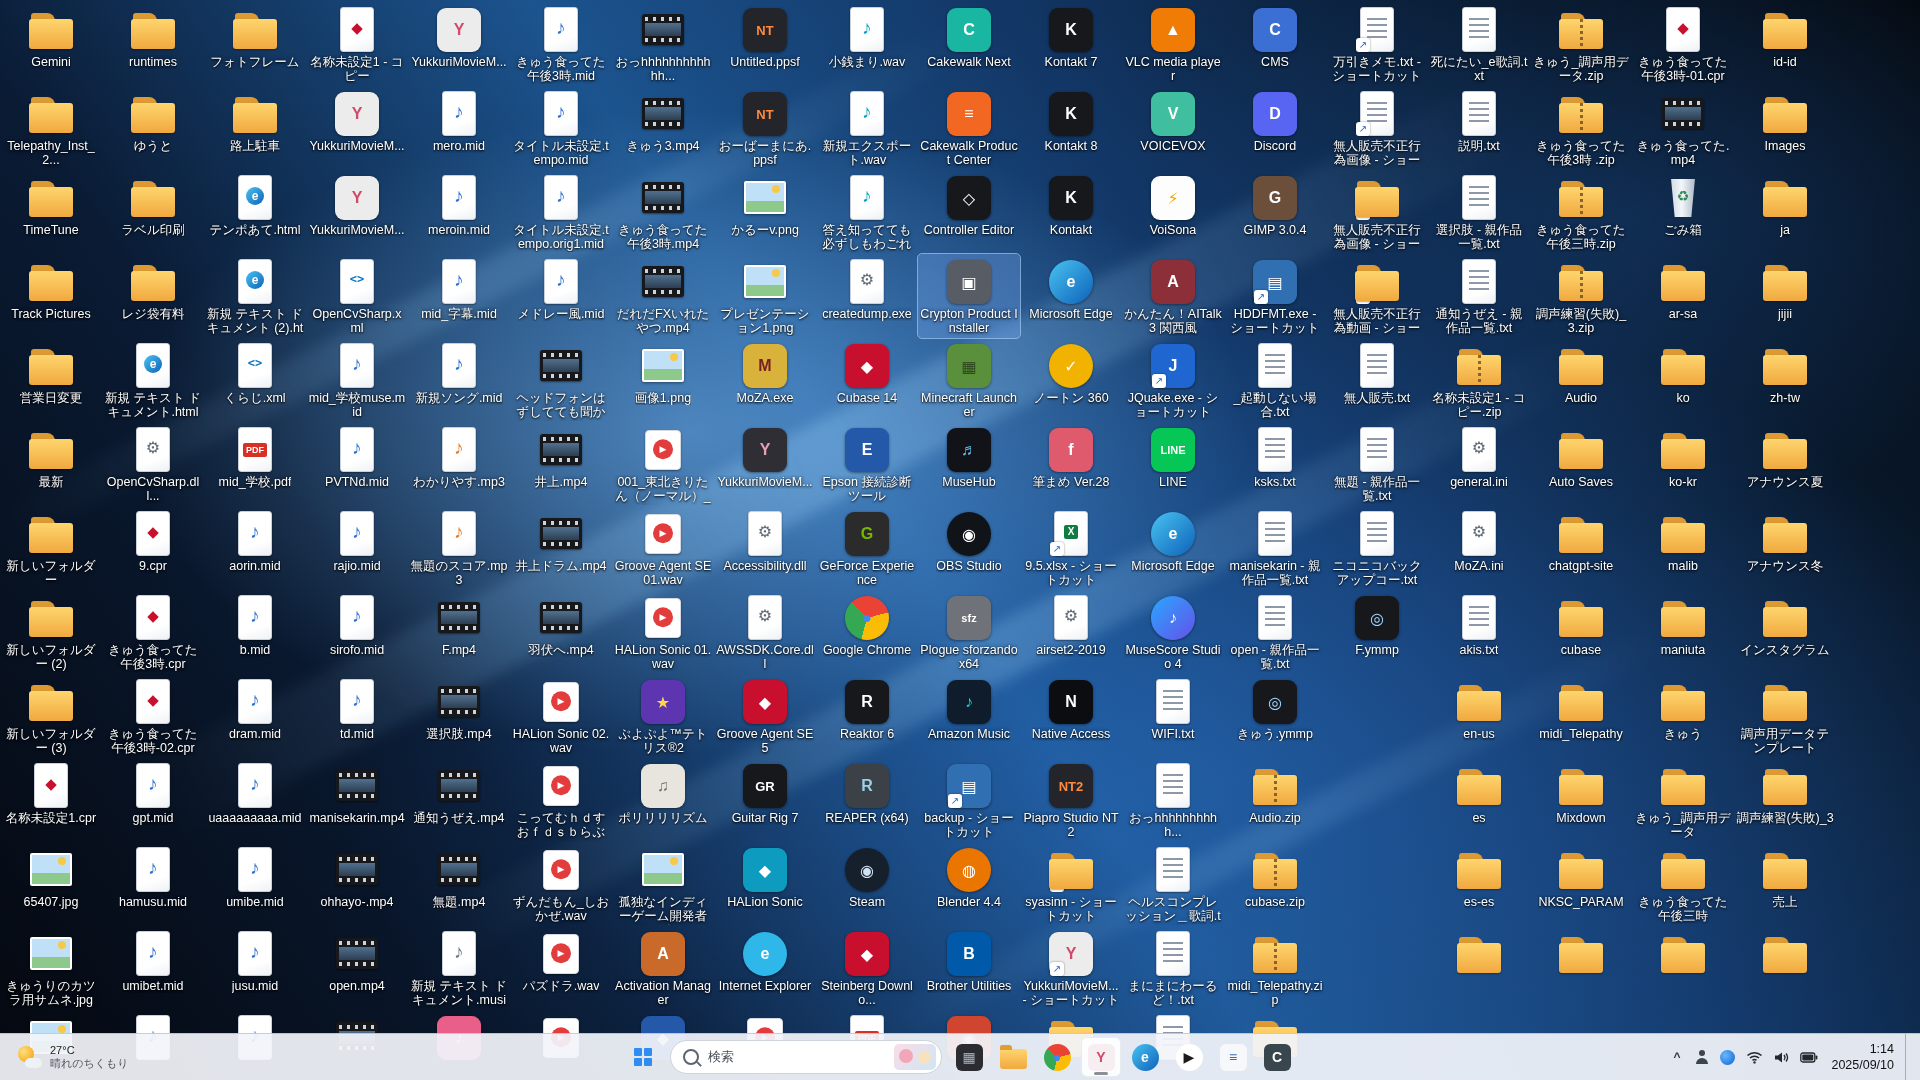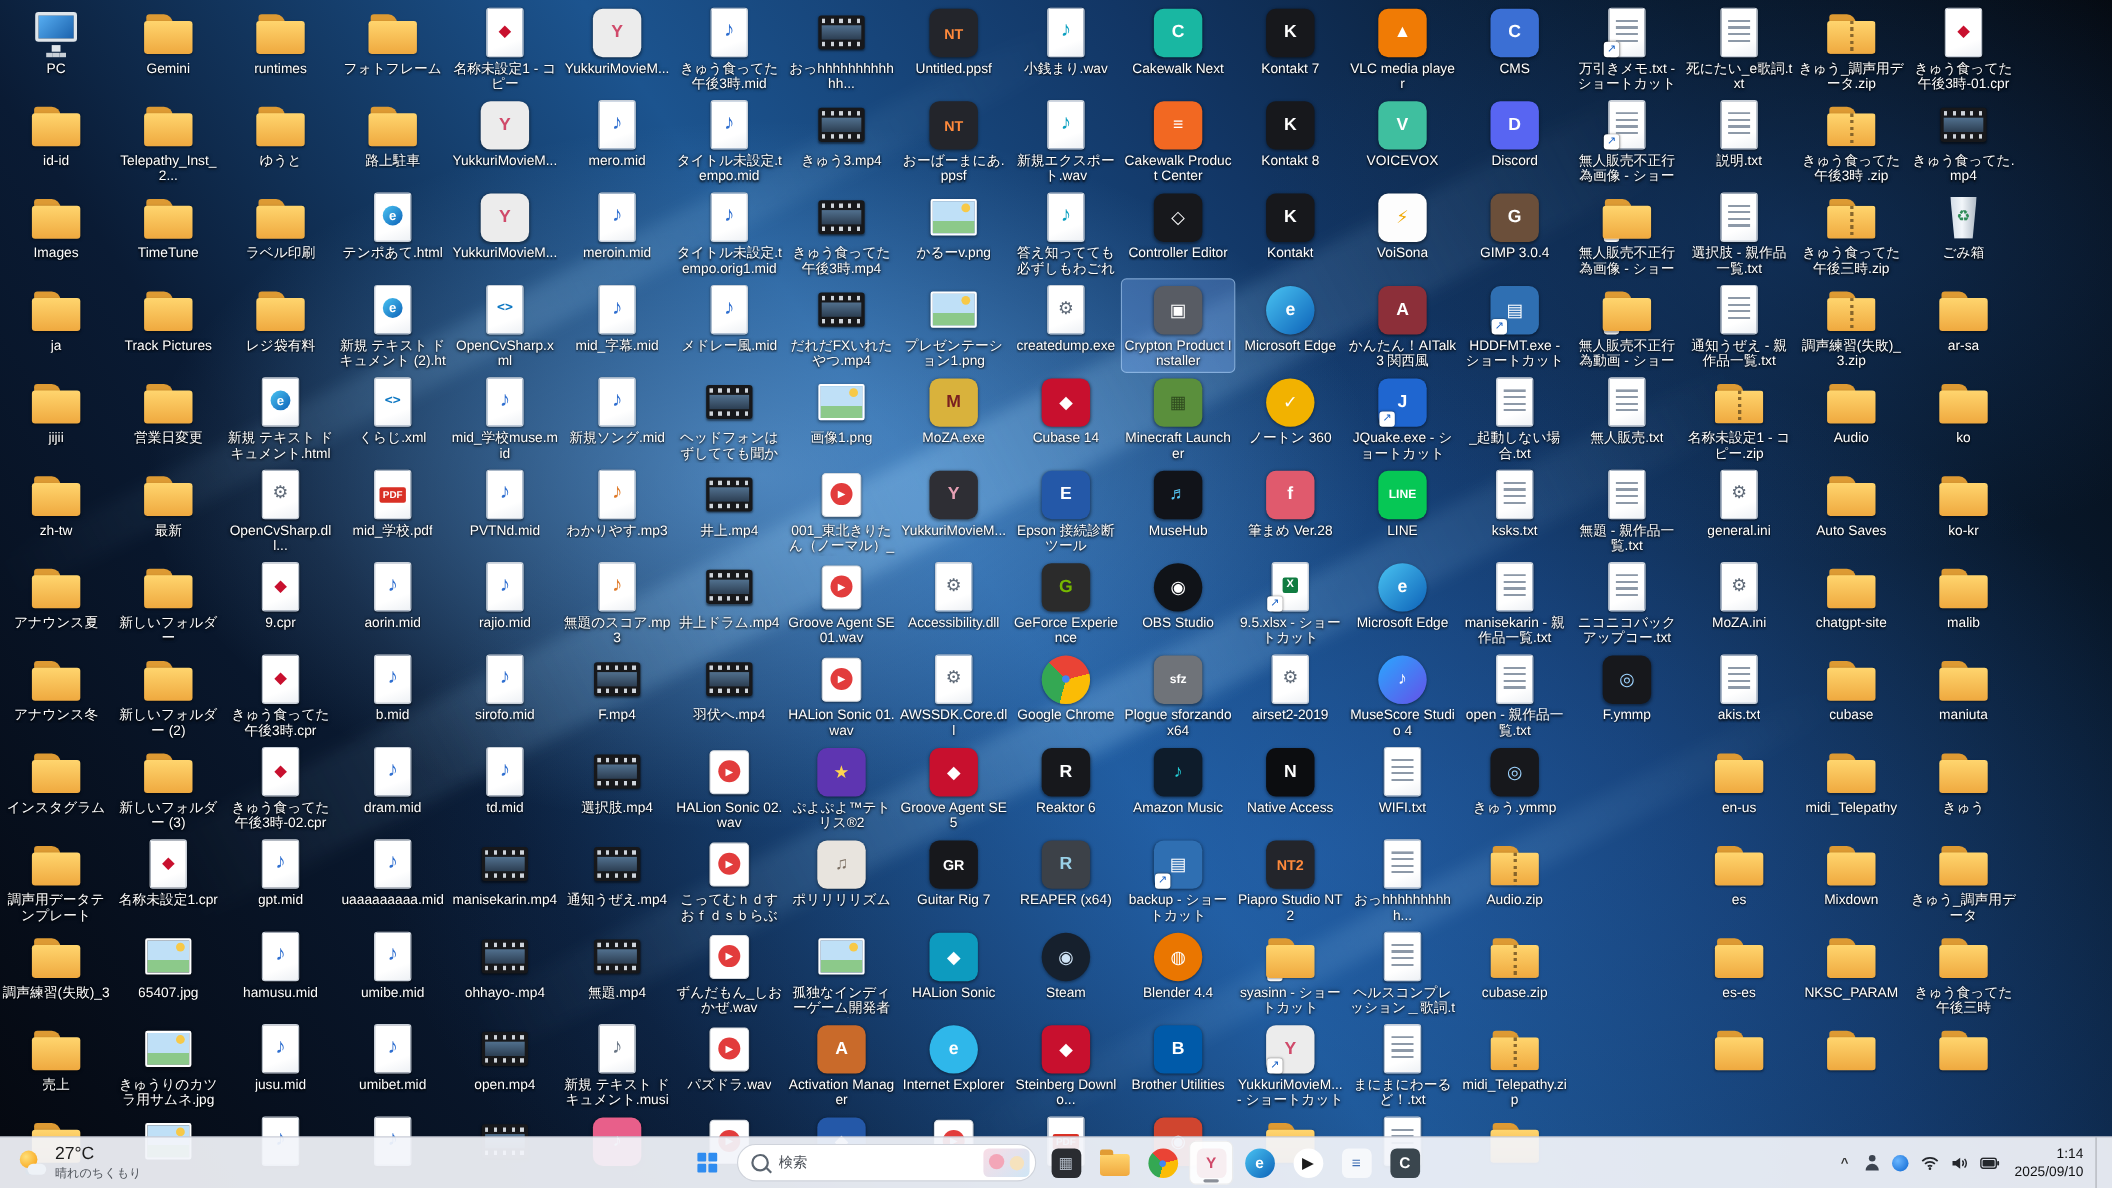--- a/index.html
+++ b/index.html
@@ -106,21 +106,21 @@
   
   #taskbar{position:absolute;left:0;bottom:0;width:100%;height:46px;z-index:50;
     background:rgba(242,244,250,.93);border-top:1px solid rgba(120,130,145,.35);
     display:flex;align-items:center;}
   .weather{display:flex;align-items:center;gap:8px;padding:0 14px;cursor:default;border-radius:6px;margin-left:2px;}
   .wicon{width:26px;height:26px;position:relative;flex:none;}
   .wicon .sun{position:absolute;left:2px;top:2px;width:16px;height:16px;border-radius:50%;
     background:radial-gradient(circle at 35% 35%,#ffe07a,#f79a0a);display:block;}
   .wicon .cloud{position:absolute;right:0;bottom:2px;width:17px;height:10px;border-radius:8px;background:#eef2f7;
     box-shadow:-4px 2px 0 -2px #dde4ec;display:block;}
-  .wtext .t1{font-size:16px;color:#1b1b1b;}
+  .wtext .t1{font-size:11px;color:#1b1b1b;}
   .wtext .t2{font-size:11px;color:#50555c;}
 
   .tb-center{position:absolute;left:50%;transform:translateX(-50%);display:flex;align-items:center;gap:7px;height:100%;}
   .startbtn{width:40px;height:40px;border:0;background:transparent;border-radius:6px;display:flex;align-items:center;
     justify-content:center;cursor:pointer;}
   .winlogo{width:18px;height:18px;display:grid;grid-template-columns:1fr 1fr;gap:2px;}
   .winlogo i{background:#2f8cf0;border-radius:1px;display:block;}
 
   .searchbox{width:272px;height:34px;border-radius:17px;background:#fff;border:1px solid #cfd3db;
     display:flex;align-items:center;padding:0 5px 0 12px;gap:9px;box-sizing:border-box;}
@@ -160,24 +160,20 @@
 <body>
 
 <div id="screen">
   <div class="streak s1"></div>
   <div class="streak s2"></div>
   <div class="streak s3"></div>
   <div class="streak s4"></div>
 
   <div id="grid">
       <div class="cell">
-        <div class="ic k-pc"></div>
-        <div class="lbl">PC</div>
-      </div>
-      <div class="cell">
         <div class="ic k-folder"></div>
         <div class="lbl">Gemini</div>
       </div>
       <div class="cell">
         <div class="ic k-folder"></div>
         <div class="lbl">runtimes</div>
       </div>
       <div class="cell">
         <div class="ic k-folder"></div>
         <div class="lbl">フォトフレーム</div>
@@ -1175,25 +1171,25 @@
       <div class="cell">
         <div class="ic k-folder"></div>
         <div class="lbl">売上</div>
       </div>
       <div class="cell">
         <div class="ic k-jpg"></div>
         <div class="lbl">きゅうりのカツラ用サムネ.jpg</div>
       </div>
       <div class="cell">
         <div class="ic k-mid"></div>
+        <div class="lbl">umibet.mid</div>
+      </div>
+      <div class="cell">
+        <div class="ic k-mid"></div>
         <div class="lbl">jusu.mid</div>
-      </div>
-      <div class="cell">
-        <div class="ic k-mid"></div>
-        <div class="lbl">umibet.mid</div>
       </div>
       <div class="cell">
         <div class="ic k-mp4"></div>
         <div class="lbl">open.mp4</div>
       </div>
       <div class="cell">
         <div class="ic k-musicxml"></div>
         <div class="lbl">新規 テキスト ドキュメント.musicxml</div>
       </div>
       <div class="cell">

